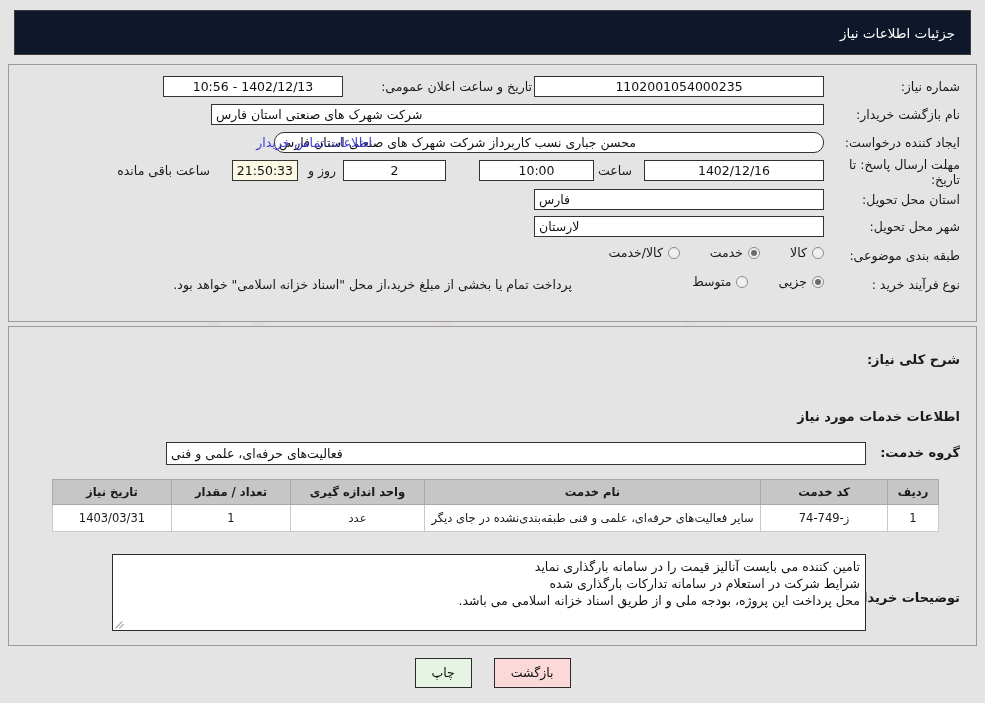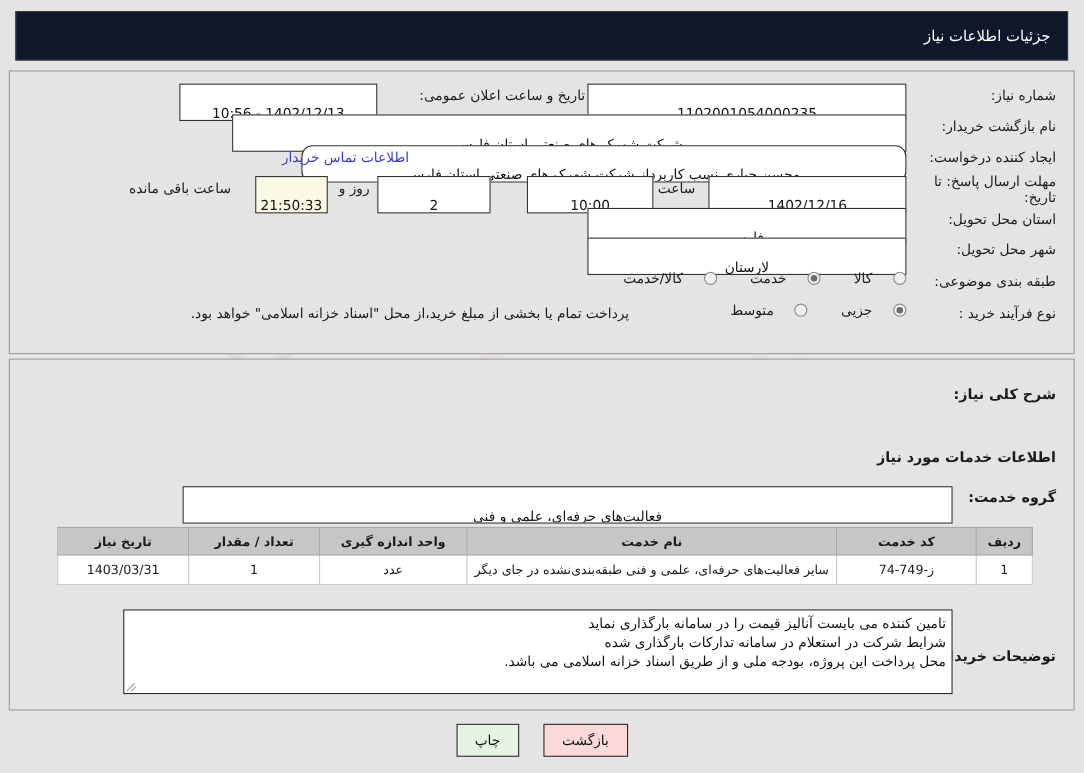--- a/index.html
+++ b/index.html
@@ -72,26 +72,26 @@
     text-align: right;
   }
   .fld {
     background: #ffffff;
     border: 1px solid #333333;
     box-sizing: border-box;
     height: 21px;
     line-height: 19px;
     font-size: 12.5px;
     color: #111;
-    padding: 16px 4px;
+    padding: 0 4px;
     text-align: center;
     overflow: hidden;
     white-space: nowrap;
   }
-  .fld.right { text-align: center; margin-left: 30px; }
+  .fld.right { text-align: left; margin-left: 30px; }
   .fld.cream { background: #fbf8e3; }
 
   
   .rlabel {
     position: absolute;
     right: 16px;
     width: 130px;
     text-align: right;
     font-size: 12.5px;
     color: #1a1a1a;
@@ -103,21 +103,21 @@
     position: absolute;
     display: flex;
     flex-direction: row;
     align-items: center;
     gap: 4px;
     font-size: 12.5px;
   }
   .radio-item {
     display: flex;
     align-items: center;
-    gap: 19px;
+    gap: 5px;
     margin-left: 26px;
   }
   .radio {
     width: 12px; height: 12px;
     border-radius: 50%;
     border: 1px solid #8b8b8b;
     background: #f0f0f0;
     box-sizing: border-box;
     display: inline-block;
     position: relative;

